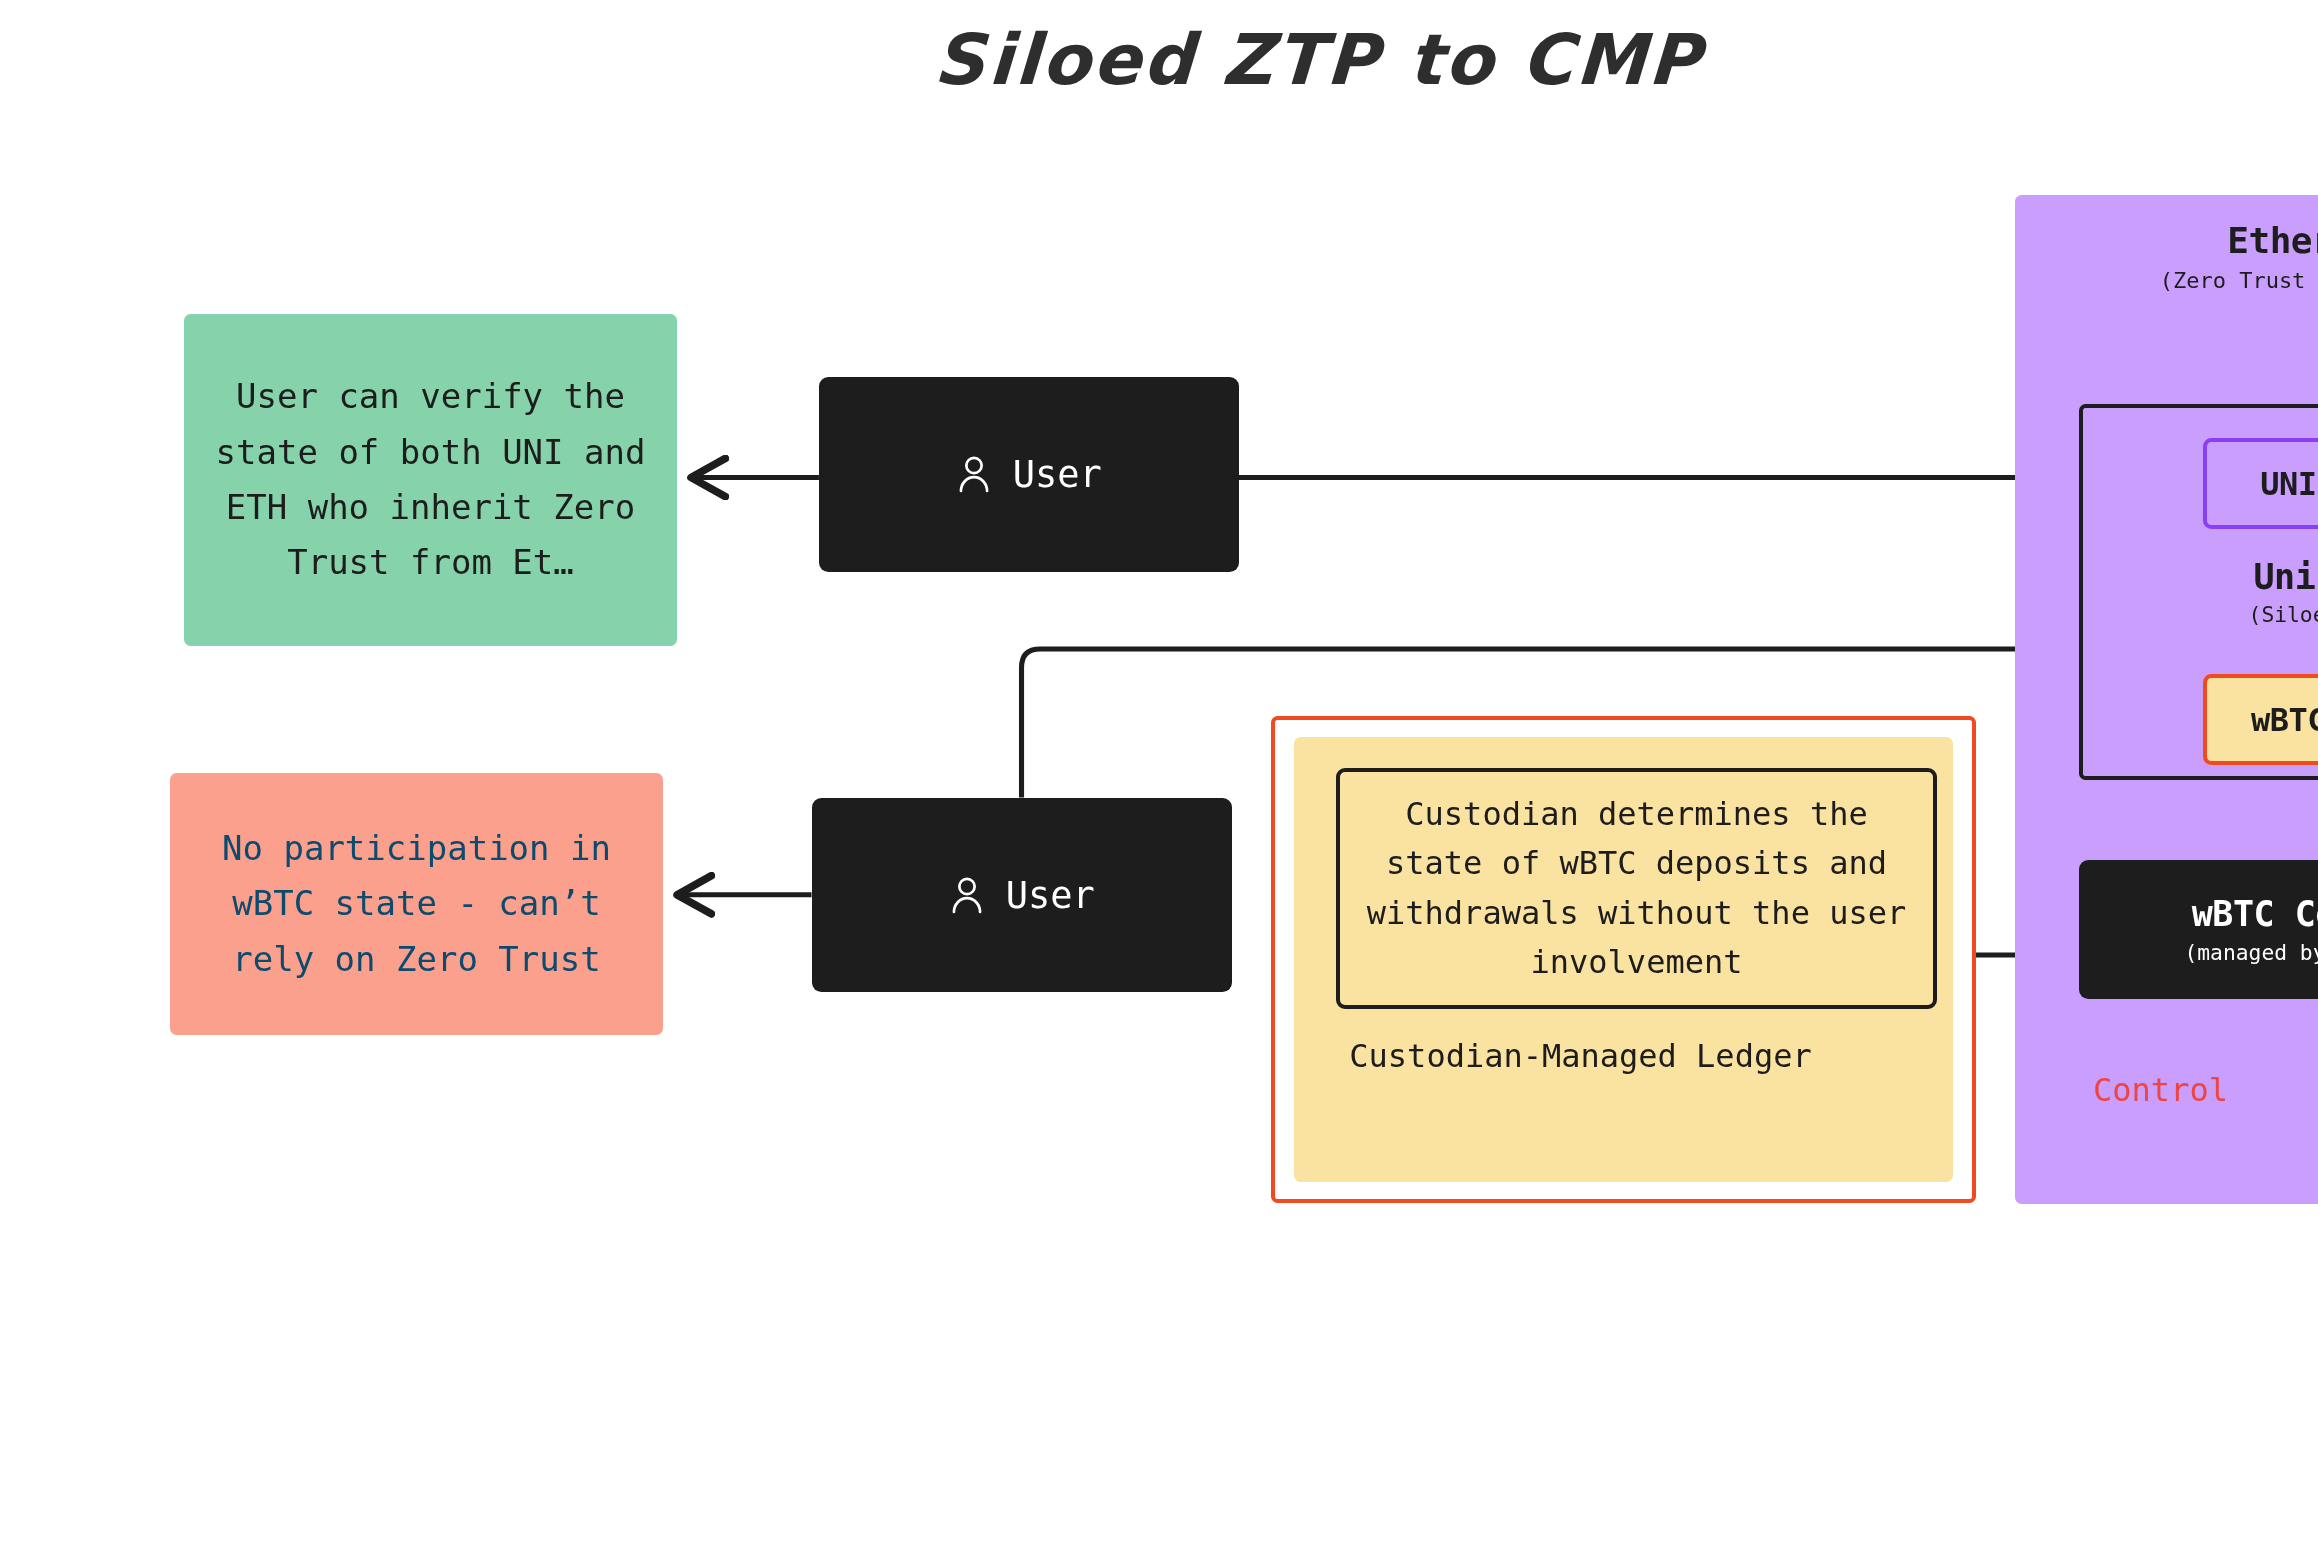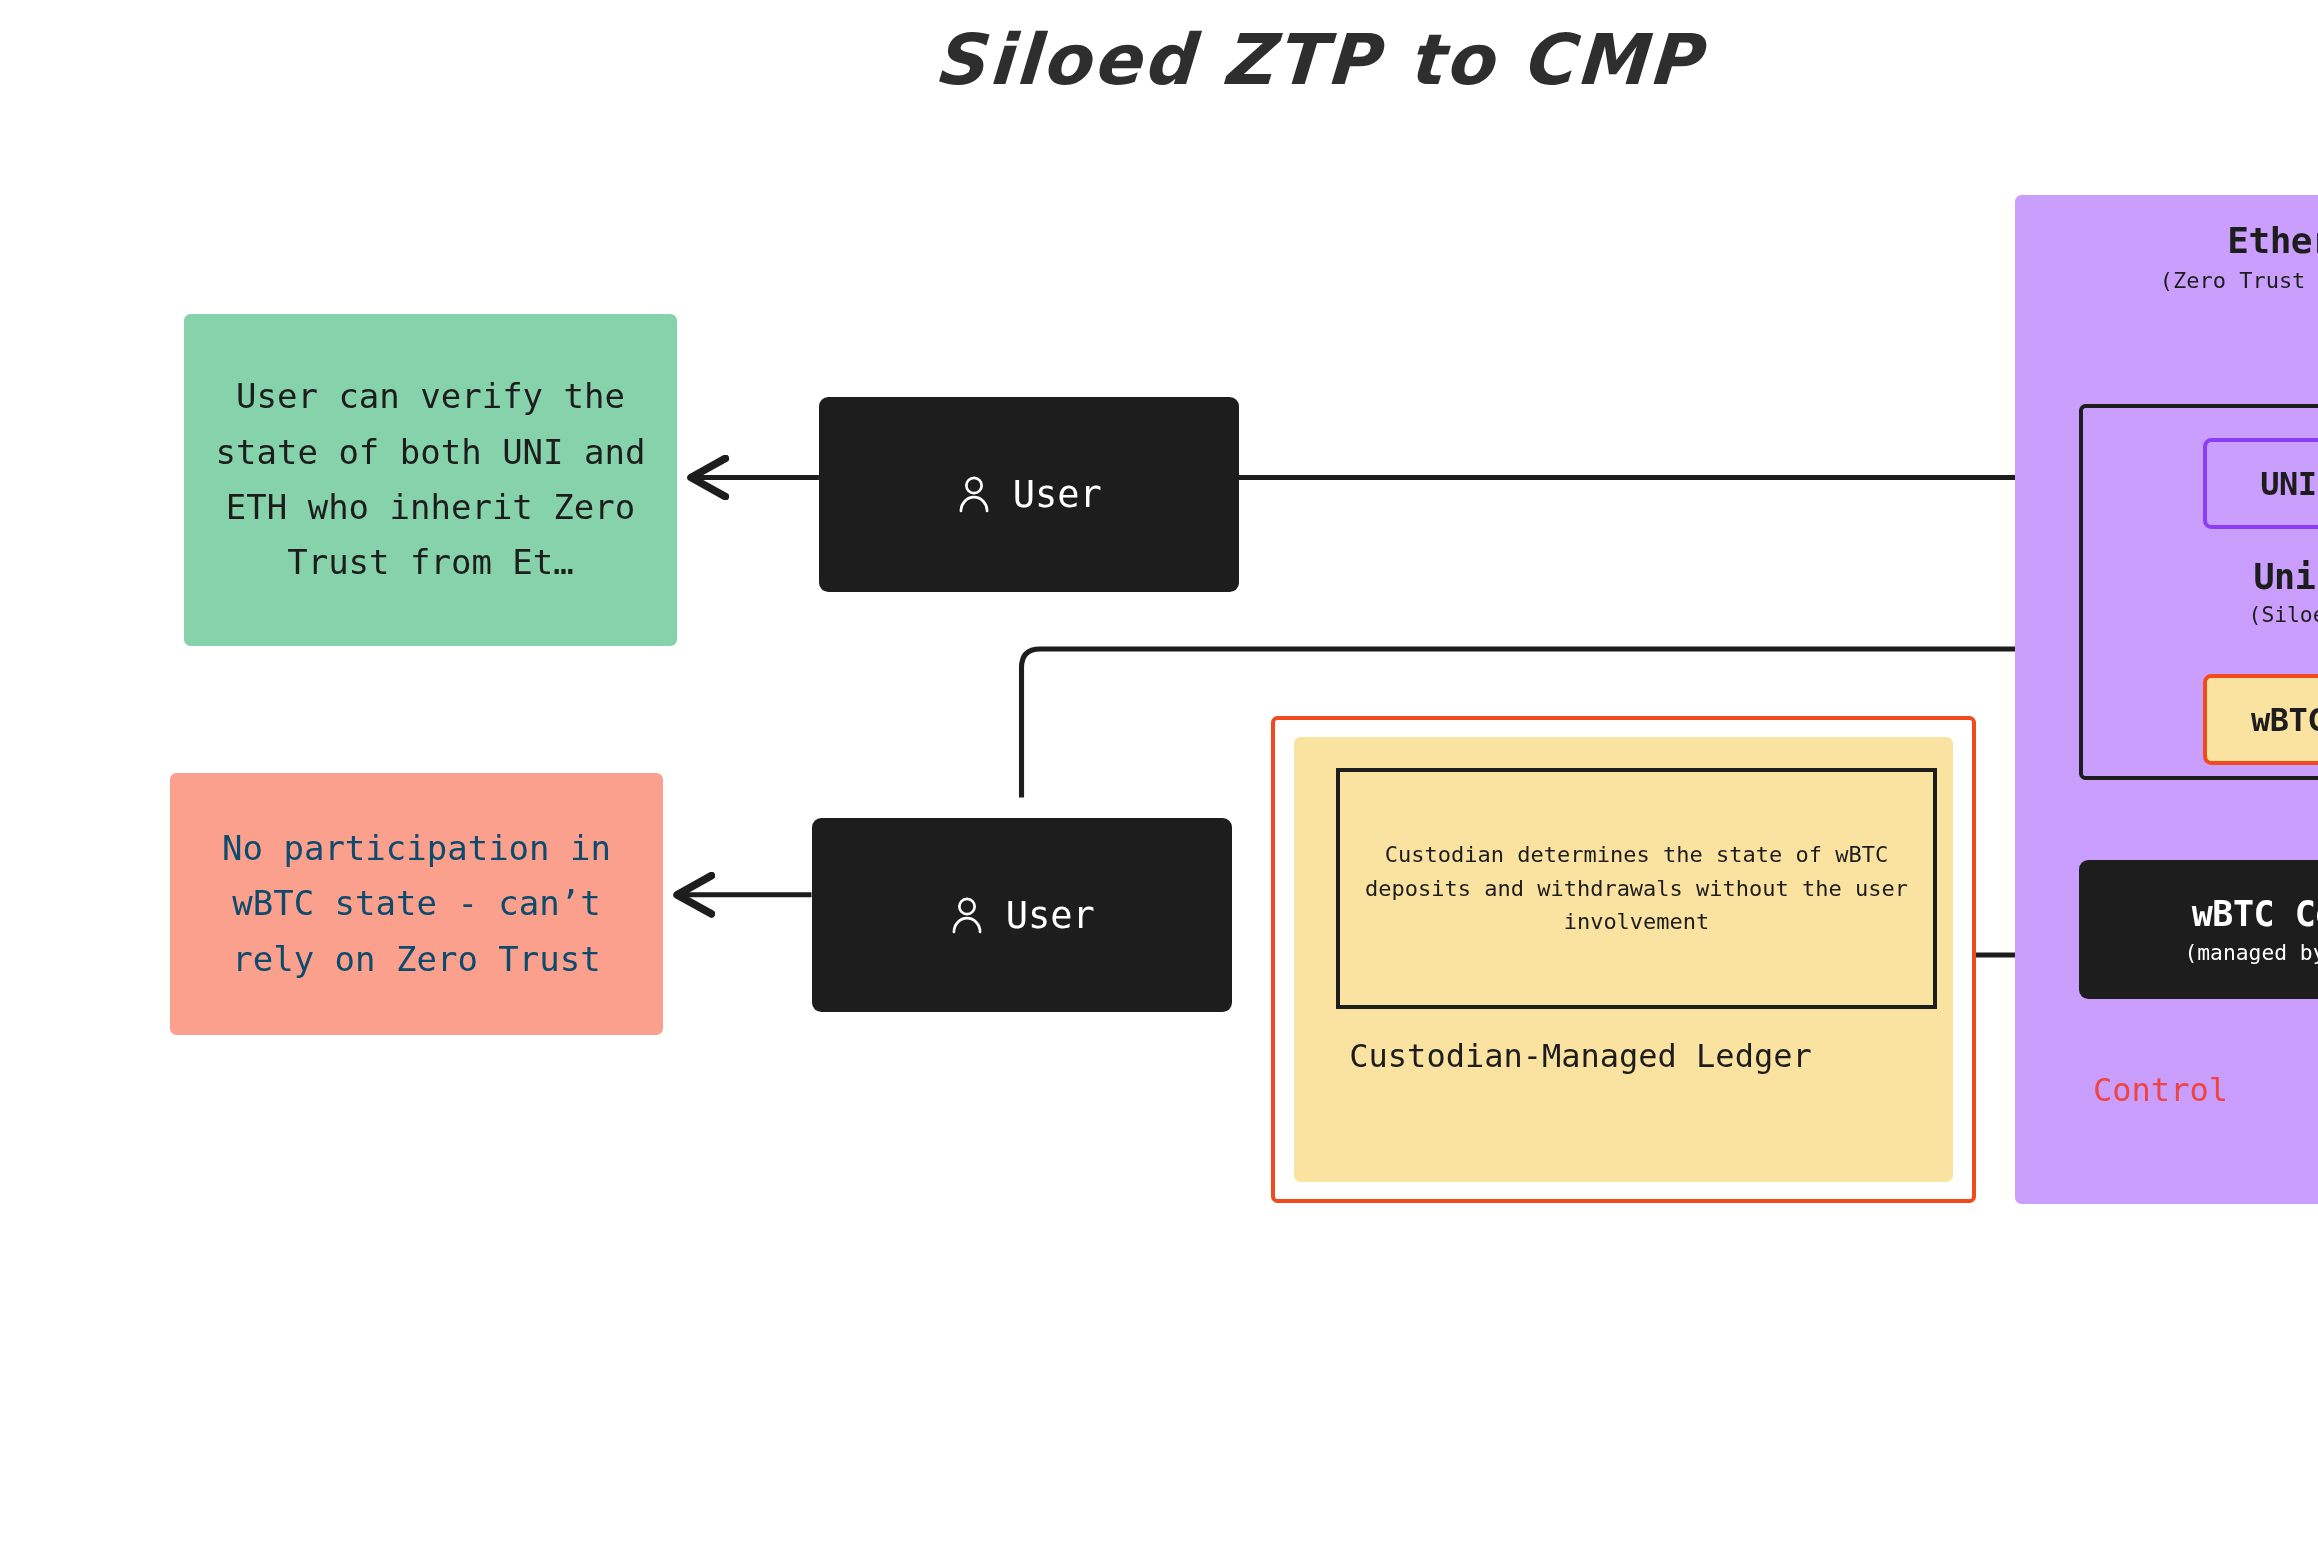--- a/index.html
+++ b/index.html
@@ -72,21 +72,20 @@
   }
 
   
   .user-box {
     background: #1d1d1d;
     border-radius: 9.3px;
     color: #ffffff;
     flex-direction: row;
     gap: 20.4px;
     font-size: 37px;
-    margin-top: 20px;
   }
   #user-top   { left: 819px; top: 377px;  width: 420px; height: 195px; }
   #user-bottom{ left: 812px; top: 798px; width: 420px; height: 194px; }
 
   .user-icon { width: 36px; height: 41px; display:block; }
 
   
   .panel-eth {
     left: 2015px; top: 195px;
     width: 594px; height: 1009px;
@@ -153,23 +152,23 @@
   #ledger-castle {
     left: 1294px; top: 737px; width: 659px; height: 445px;
     background: #FAE2A0;
     border-radius: 6.5px;
     justify-content: space-between;
     padding: 26px 0 40px 0;
   }
   #ledger-inner {
     left: 1336px; top: 768px; width: 601px; height: 241px;
     border: 4.2px solid #1d1d1d;
-    border-radius: 0;
+    border-radius: 9px;
     color: #1d1d1d;
-    font-size: 22px;
+    font-size: 32px;
     line-height: 1.54;
     padding: 0 22px;
     background: transparent;
     text-align: center;
   }
   #ledger-caption {
     left: 1294px; top: 1030px; width: 573px; height: 51px;
     font-size: 32px; color:#1d1d1d; background: transparent;
   }
 

